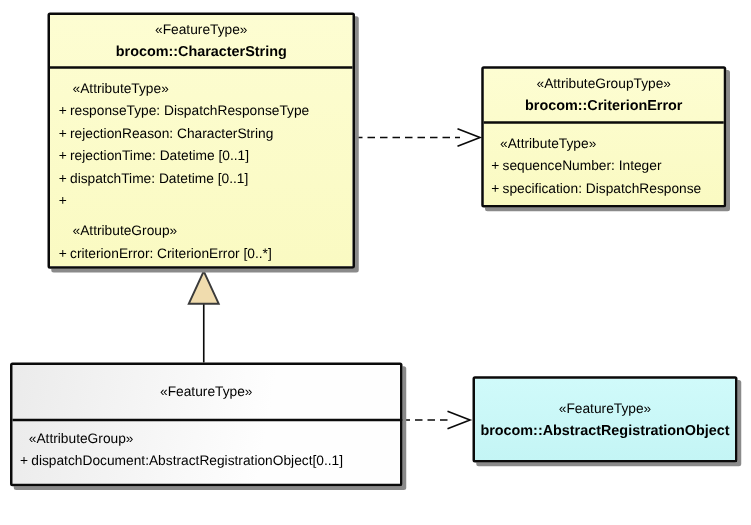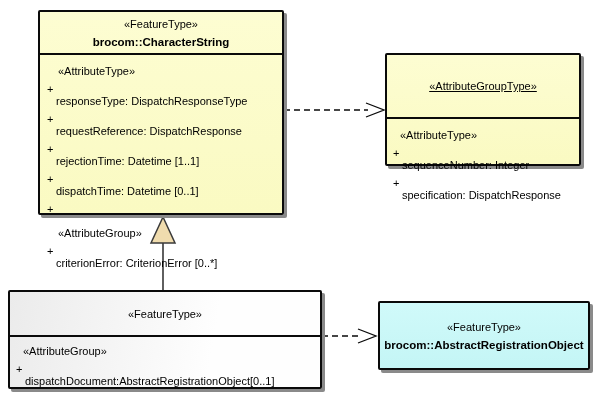--- a/index.html
+++ b/index.html
@@ -30,21 +30,21 @@
     border-bottom:2px solid #0a0a0a;
   }
   .stereotype   { font-size:11px;text-align:center; }
   .class-name   { font-size:11.5px; font-weight:bold; }
   .class-name.italic { }
 
   .box-body { padding-top:7px; }
   .section-label { padding-left:18px; }
   .attr-row { display:flex; }
   .attr-vis  { width:16px; padding-left:7px; flex:none; }
-  .attr-text { white-space:nowrap;margin-top:12px; }
+  .attr-text { white-space:nowrap; }
   .mt { margin-top:6px; }
 
   .narrow .section-label { padding-left:13px; }
   .narrow .attr-vis { padding-left:6px; width:15px; }
 
   svg.connectors {
     position:absolute; left:0; top:0; width:601px; height:420px;
   }
 </style>
 </head>
@@ -76,44 +76,45 @@
       <div class="class-name">brocom::CharacterString</div>
     </div>
     <div class="box-body">
       <div class="section-label">«AttributeType»</div>
       <div class="attr-row">
         <span class="attr-vis">+</span>
         <span class="attr-text">responseType: DispatchResponseType</span>
       </div>
       <div class="attr-row">
         <span class="attr-vis">+</span>
-        <span class="attr-text">requestReference: DispatchResponse</span>
+        <span class="attr-text">rejectionReason: CharacterString</span>
       </div>
       <div class="attr-row">
         <span class="attr-vis">+</span>
-        <span class="attr-text">rejectionTime: Datetime [1..1]</span>
+        <span class="attr-text">rejectionTime: Datetime [0..1]</span>
       </div>
       <div class="attr-row">
         <span class="attr-vis">+</span>
         <span class="attr-text">dispatchTime: Datetime [0..1]</span>
       </div>
       <div class="attr-row">
         <span class="attr-vis">+</span>
       </div>
       <div class="section-label mt">«AttributeGroup»</div>
       <div class="attr-row">
         <span class="attr-vis">+</span>
         <span class="attr-text">criterionError: CriterionError [0..*]</span>
       </div>
     </div>
   </div>
 
   <div class="uml-box fill-yellow" style="left:385px; top:53px; width:196px; height:113px;">
-    <div class="box-header" style="height:64px;text-decoration:underline;">
+    <div class="box-header" style="height:44px;">
       <div class="stereotype">«AttributeGroupType»</div>
+      <div class="class-name">brocom::CriterionError</div>
     </div>
     <div class="box-body narrow">
       <div class="section-label">«AttributeType»</div>
       <div class="attr-row">
         <span class="attr-vis">+</span>
         <span class="attr-text">sequenceNumber: Integer</span>
       </div>
       <div class="attr-row">
         <span class="attr-vis">+</span>
         <span class="attr-text">specification: DispatchResponse</span>

